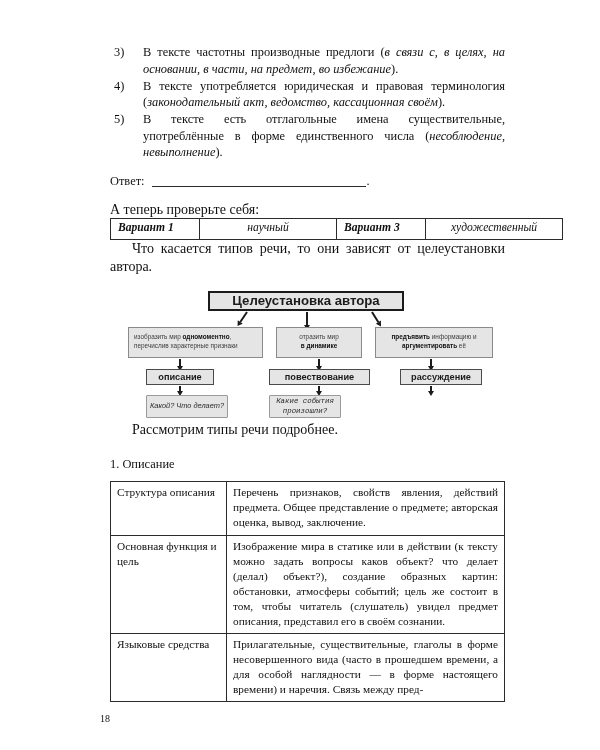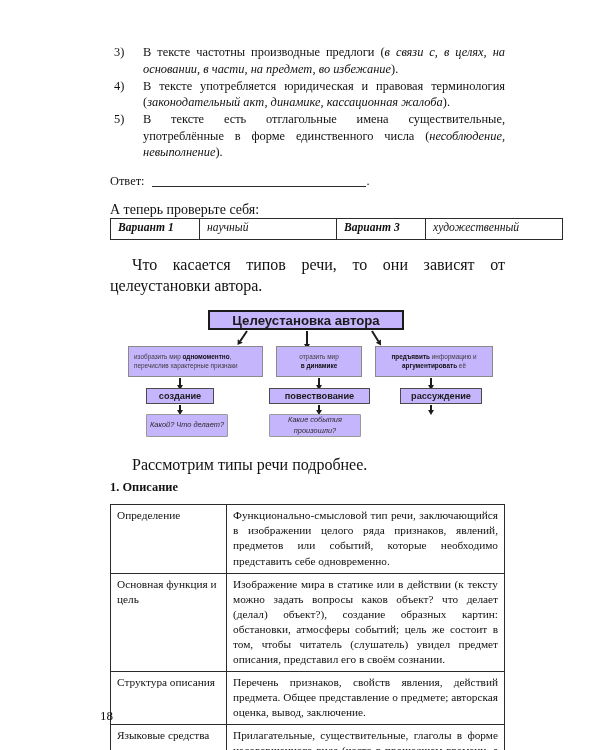--- a/index.html
+++ b/index.html
@@ -84,43 +84,42 @@
     font-size: 11.6px;
     padding: 2px 7px 3px 7px;
     height: 15px;
     line-height: 1.1;
   }
   td.v-key {
     font-weight: bold;
     width: 74px;
     white-space: nowrap;
   }
-  td.v-val { width: 122px; }
+  td.v-val { width: 122px; text-align: center; }
 
   
   .para {
-    margin-top: 14px;
-    font-size: 16px;
+    font-size: 14px;
     line-height: 1.33;
     text-align: justify;
     text-indent: 22px;
   }
 
   
   .diagram {
     position: relative;
     width: 390px;
     height: 130px;
     margin: 14px 0 0 18px;
   }
   .dbox {
     position: absolute;
     box-sizing: border-box;
     border: 1px solid #4a4a4a;
-    background: #c4b5fd;
+    background: #e5e5e5;
     font-family: "Liberation Sans", "DejaVu Sans", sans-serif;
     display: flex;
     align-items: center;
     justify-content: center;
     text-align: center;
     color: #1b1b1b;
   }
   .dbox-title {
     left: 80px; top: 0;
     width: 196px; height: 20px;
@@ -154,21 +153,21 @@
   .dbox-q {
     height: 23px;
     font-size: 7.4px;
     font-style: italic;
     line-height: 1.42;
     border-color: #9a9a9a;
     color: #2a2a2a;
     border-radius: 1px;
   }
   .q1 { left: 18px;  top: 104px; width: 82px; }
-  .q2 { left: 141px; top: 104px; width: 92px; }
+  .q2 { left: 141px; top: 104px; width: 72px; font-family: Liberation Mono, monospace; }
   .q3 { left: 258px; top: 104px; width: 90px; }
 
   .arrow {
     position: absolute;
     background: #1b1b1b;
   }
   .arrow-v {
     width: 2px;
   }
   .arrow-v::after {
@@ -204,23 +203,23 @@
   .a-p2 { left: 190px; top: 68px; height: 7px; }
   .a-p3 { left: 302px; top: 68px; height: 7px; }
 
   
   .a-q1 { left: 51px;  top: 95px; height: 5px; }
   .a-q2 { left: 190px; top: 95px; height: 5px; }
   .a-q3 { left: 302px; top: 95px; height: 5px; }
 
   
   .sec-head {
-    margin-top: 5px;
+    margin-top: 18px;
     font-size: 12.4px;
-    font-weight: bold;
+    font-weight: normal;
   }
 
   
   table.desc {
     margin-top: 9px;
     border-collapse: collapse;
     width: 395px;
     table-layout: fixed;
   }
   table.desc td {
@@ -236,35 +235,35 @@
   td.d-val {
     text-align: justify;
     text-align-last: left;
   }
 
   
   .pageno {
     position: absolute;
     left: 100px;
     bottom: 26px;
-    font-size: 13px;
+    font-size: 10px;
     margin-top: 47px;
   }
 </style>
 </head>
 <body>
 
 <div class="page">
 
   <ul class="num-list">
     <li class="num-item">
       <span class="num-marker">3)</span><span>В тексте частотны производные предлоги (</span><i>в связи с, в целях, на основании, в части, на предмет, во избежание</i><span>).</span>
     </li>
     <li class="num-item">
-      <span class="num-marker">4)</span><span>В тексте употребляется юридическая и правовая терминология (</span><i>законодательный акт, динамике, кассационная жалоба</i><span>).</span>
+      <span class="num-marker">4)</span><span>В тексте употребляется юридическая и правовая терминология (</span><i>законодательный акт, ведомство, кассационная своём</i><span>).</span>
     </li>
     <li class="num-item">
       <span class="num-marker">5)</span><span>В тексте есть отглагольные имена существительные, употреблённые в форме единственного числа (</span><i>несоблюдение, невыполнение</i><span>).</span>
     </li>
   </ul>
 
   <div class="answer-row">
     <span class="answer-label">Ответ:</span>
     <span class="answer-blank"></span>
     <span>.</span>
@@ -300,49 +299,45 @@
       <span><span>отразить мир</span><br><b>в динамике</b></span>
     </div>
     <div class="dbox dbox-purpose p3">
       <span><b>предъявить</b><span> информацию и </span><b>аргументировать</b><span> её</span></span>
     </div>
 
     <div class="arrow arrow-v a-p1"></div>
     <div class="arrow arrow-v a-p2"></div>
     <div class="arrow arrow-v a-p3"></div>
 
-    <div class="dbox dbox-type t1">создание</div>
+    <div class="dbox dbox-type t1">описание</div>
     <div class="dbox dbox-type t2">повествование</div>
     <div class="dbox dbox-type t3">рассуждение</div>
 
     <div class="arrow arrow-v a-q1"></div>
     <div class="arrow arrow-v a-q2"></div>
     <div class="arrow arrow-v a-q3"></div>
 
     <div class="dbox dbox-q q1">Какой? Что делает?</div>
     <div class="dbox dbox-q q2">Какие события произошли?</div>
   </div>
 
   <div class="para">Рассмотрим типы речи подробнее.</div>
 
   <div class="sec-head">1. Описание</div>
 
   <table class="desc">
     <tbody>
       <tr>
-        <td class="d-key">Определение</td>
-        <td class="d-val">Функционально-смысловой тип речи, заключающийся в изображении целого ряда признаков, явлений, предметов или событий, которые необходимо представить себе одновременно.</td>
+        <td class="d-key">Структура описания</td>
+        <td class="d-val">Перечень признаков, свойств явления, действий предмета. Общее представление о предмете; авторская оценка, вывод, заключение.</td>
       </tr>
       <tr>
         <td class="d-key">Основная функция и цель</td>
         <td class="d-val">Изображение мира в статике или в действии (к тексту можно задать вопросы каков объект? что делает (делал) объект?), создание образных картин: обстановки, атмосферы событий; цель же состоит в том, чтобы читатель (слушатель) увидел предмет описания, представил его в своём сознании.</td>
-      </tr>
-      <tr>
-        <td class="d-key">Структура описания</td>
-        <td class="d-val">Перечень признаков, свойств явления, действий предмета. Общее представление о предмете; авторская оценка, вывод, заключение.</td>
       </tr>
       <tr>
         <td class="d-key">Языковые средства</td>
         <td class="d-val">Прилагательные, существительные, глаголы в форме несовершенного вида (часто в прошедшем времени, а для особой наглядности — в форме настоящего времени) и наречия. Связь между пред-</td>
       </tr>
     </tbody>
   </table>
 
 </div>
 

